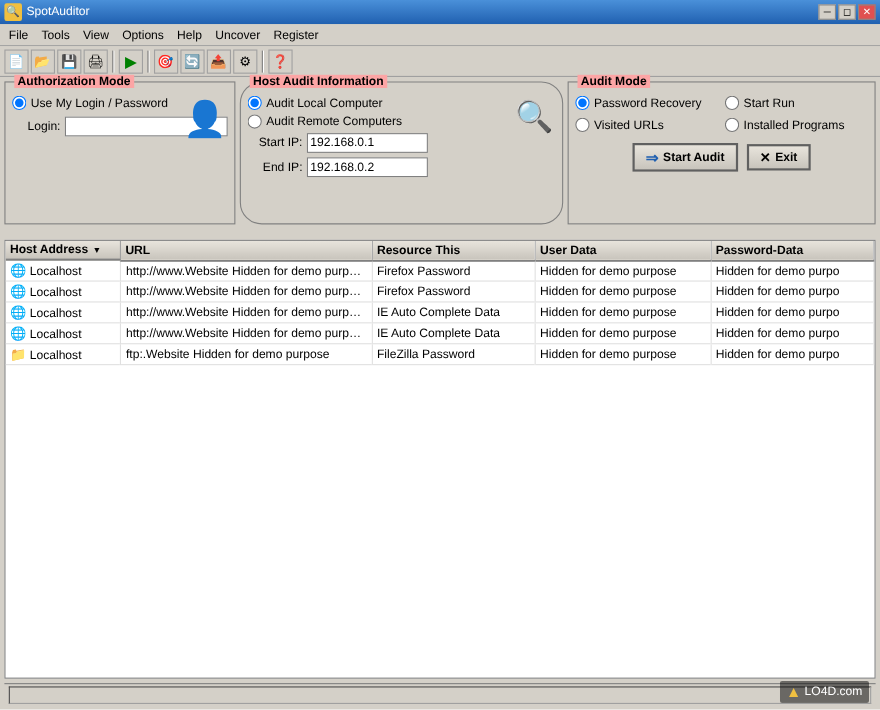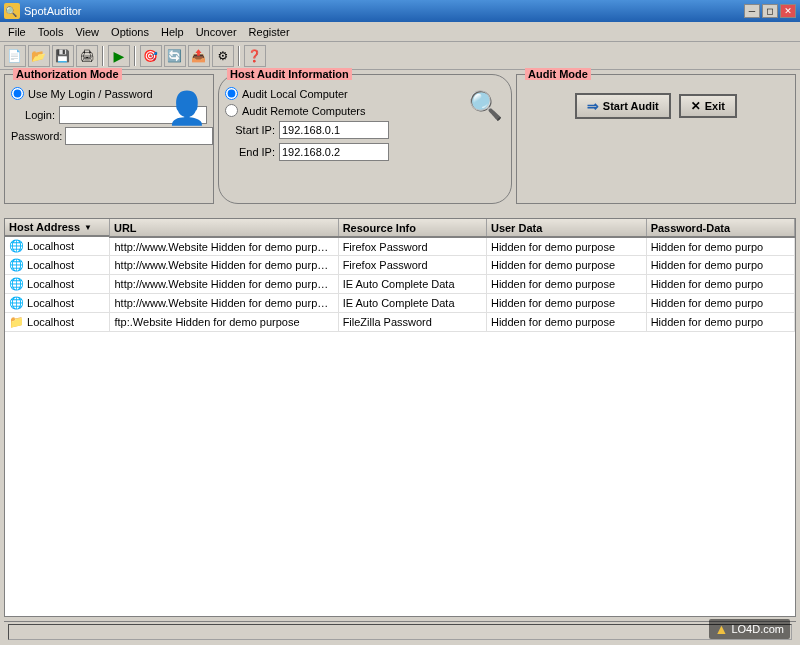--- a/index.html
+++ b/index.html
@@ -148,21 +148,21 @@
       display: flex;
       align-items: flex-end;
       gap: 4px;
       margin-bottom: 4px;
     }
     .radio-row input[type="radio"] { margin: 0; }
     .form-row {
       display: flex;
       align-items: center;
       gap: 4px;
-      margin-bottom: 3px;
+      margin-bottom: 19px;
     }
     .form-label {
       width: 50px;
       text-align: right;
       font-size: 11px;
     }
     .form-input {
       flex: 1;
       height: 18px;
       border: 1px solid #808080;
@@ -358,24 +358,20 @@
         <span class="group-box-title">Authorization Mode</span>
         <div class="radio-row">
           <input type="radio" name="auth" checked="" style="">
           <label>Use My Login / Password</label>
         </div>
         <div style="margin-top:6px;">
           <div class="form-row">
             <span class="form-label">Login:</span>
             <input type="text" class="form-input" style="">
           </div>
-          <div class="form-row">
-            <span class="form-label">Password:</span>
-            <input type="password" class="form-input" style="">
-          </div>
         </div>
 
         <div style="position:absolute; right:6px; top:14px; font-size:32px;">👤</div>
       </div>
     </div>
 
     <div class="host-panel">
       <div class="group-box" style="height:130px; position:relative;border-radius:20px;">
         <span class="group-box-title">Host Audit Information</span>
         <div class="radio-row">
@@ -395,20 +391,38 @@
           <input type="text" class="ip-input" value="192.168.0.2" style="">
         </div>
 
         <div style="position:absolute; right:8px; top:14px; font-size:28px;">🔍</div>
       </div>
     </div>
 
     <div class="audit-panel">
       <div class="group-box" style="height:130px;">
         <span class="group-box-title">Audit Mode</span>
+        <div class="radio-grid">
+          <div class="radio-row">
+            <input type="radio" name="auditmode" checked="" style="">
+            <label>Password Recovery</label>
+          </div>
+          <div class="radio-row">
+            <input type="radio" name="auditmode" style="">
+            <label>Start Run</label>
+          </div>
+          <div class="radio-row">
+            <input type="radio" name="auditmode" style="">
+            <label>Visited URLs</label>
+          </div>
+          <div class="radio-row">
+            <input type="radio" name="auditmode" style="">
+            <label>Installed Programs</label>
+          </div>
+        </div>
         <div class="action-row">
           <button class="btn-start">
             <span style="font-size:14px; color:#2060b0;">⇒</span>
             <span>Start Audit</span>
           </button>
           <button class="btn-exit">
             <span style="font-size:12px;">✕</span>
             <span>Exit</span>
           </button>
         </div>
@@ -422,21 +436,21 @@
       <thead>
         <tr>
           <th style="min-width:80px;">
             <span>Host Address</span>
             <span class="sort-arrow">▼</span>
           </th>
           <th style="min-width:200px;">
             <span>URL</span>
           </th>
           <th style="min-width:130px;">
-            <span>Resource Info</span>
+            <span>Resource This</span>
           </th>
           <th style="min-width:140px;">
             <span>User Data</span>
           </th>
           <th style="min-width:130px;">
             <span>Password-Data</span>
           </th>
         </tr>
       </thead>
       <tbody id="table-body">

